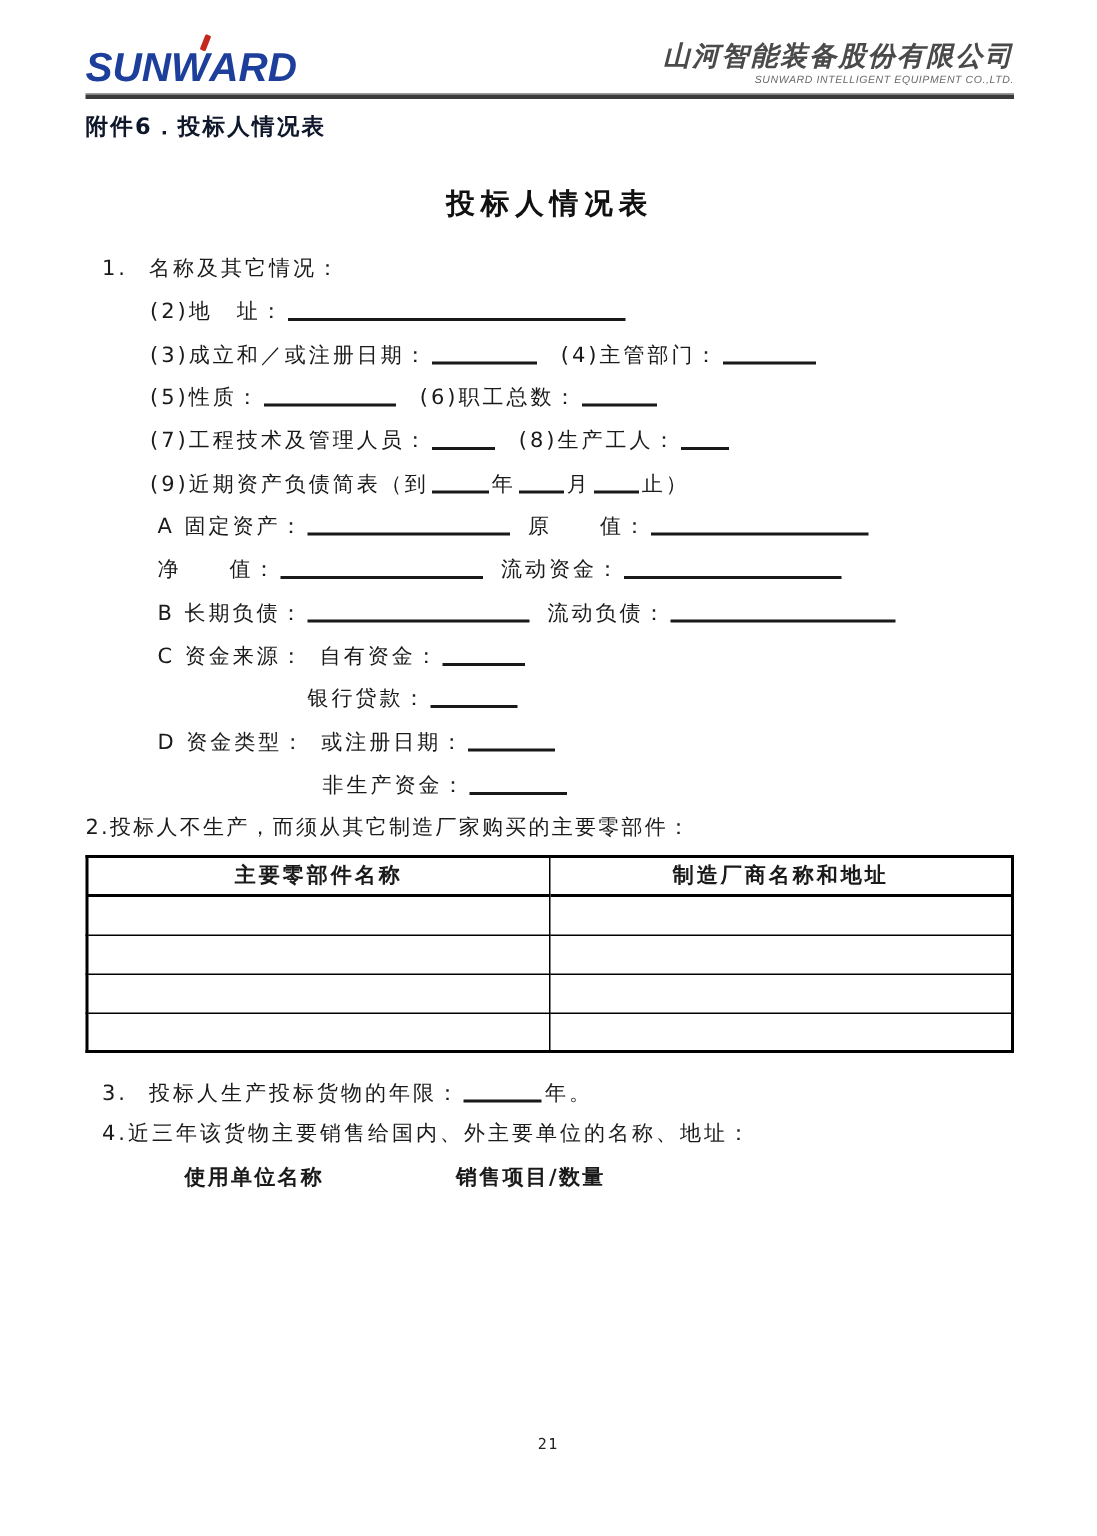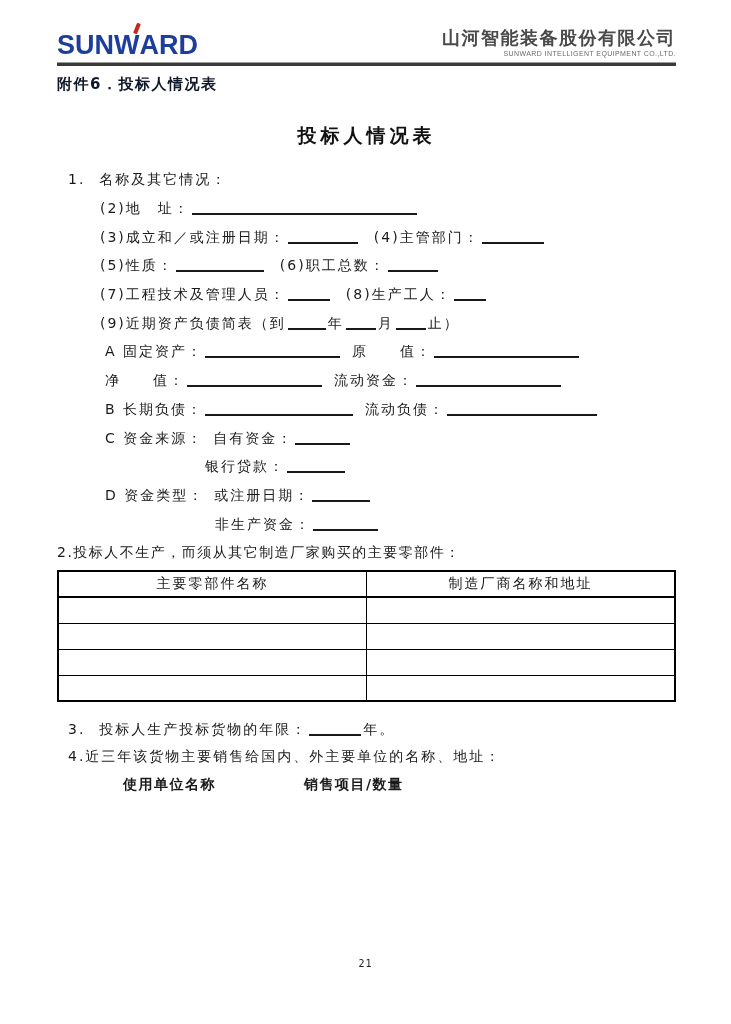--- a/index.html
+++ b/index.html
@@ -5,21 +5,21 @@
   * { margin:0; padding:0; box-sizing:border-box; }
   html,body { background:#ffffff; }
   .page {
     position:relative; width:731px; height:1024px; margin:0 auto;
     background:#ffffff; color:#1a1a1a;
     font-family:"DejaVu Sans", sans-serif; overflow:hidden;
   }
   .content { padding:0 55px 0 57px; }
 
   
-  .hdr { display:flex; justify-content:space-between; align-items:flex-end; padding-top:26px; }
+  .hdr { display:flex; justify-content:space-between; align-items:flex-end; padding-top:26px;font-style:italic; }
   .logo-text { font-size:27px; font-weight:800; color:#1d3f9b; letter-spacing:0px; line-height:1; font-family:"Liberation Sans", sans-serif; }
   .logo-w { position:relative; display:inline-block; }
   .w-accent { position:absolute; top:-9px; right:1px; width:4px; height:11px; background:#c4271c; transform:rotate(22deg); border-radius:1px; }
   .company { text-align:right; }
   .company-cn { font-size:18px; font-weight:bold; color:#4a4a4a; letter-spacing:1.5px; line-height:1.3; }
   .company-en { font-size:7px; color:#6a6a6a; letter-spacing:0.4px; line-height:1.4; font-family:"Liberation Sans", sans-serif; }
   .rule { margin-top:3px; border-top:1px solid #9a9a9a; border-bottom:3px solid #3a3a3a; height:3px; }
 
   .attach-heading { margin-top:9px; font-size:15px; font-weight:bold; letter-spacing:1.5px; color:#0f172a; }
   .doc-title { margin-top:29px; text-align:center; font-size:19px; font-weight:bold; letter-spacing:4px; color:#111; }
@@ -36,21 +36,21 @@
   .after-num { margin-left:14px; }
   .gap-s { display:inline-block; width:10px; }
   .gap-m { display:inline-block; width:14px; }
   .blank {
     display:inline-block; border-bottom:2px solid #191919;
     height:13px; vertical-align:-2px; margin:0 2px;
   }
 
   
   .tbl { width:100%; border-collapse:collapse; margin-top:3px; table-layout:fixed; }
-  .tbl th, .tbl td { border:1px solid #000; height:26px; font-size:14px; font-weight:normal; text-align:center; letter-spacing:2px; padding:0; }
+  .tbl th, .tbl td { border:1px solid #000; height:26px; font-size:14px; font-weight:bold; text-align:center; letter-spacing:2px; padding:0; }
   .tbl { border:2px solid #000; }
   .tbl th { border-bottom:1px solid #000; }
   .tbl tr.thick td { border-top:2px solid #000; }
 
   .item-line { font-size:14px; letter-spacing:2px; line-height:27px; white-space:nowrap; }
   .item3 { margin-top:14px; padding-left:11px; }
   .item4 { margin-top:0; padding-left:11px; }
   .sales-hdrs { margin-top:6px; padding-left:66px; font-size:14px; font-weight:bold; letter-spacing:1.5px; }
   .sales-right { margin-left:88px; }
 

